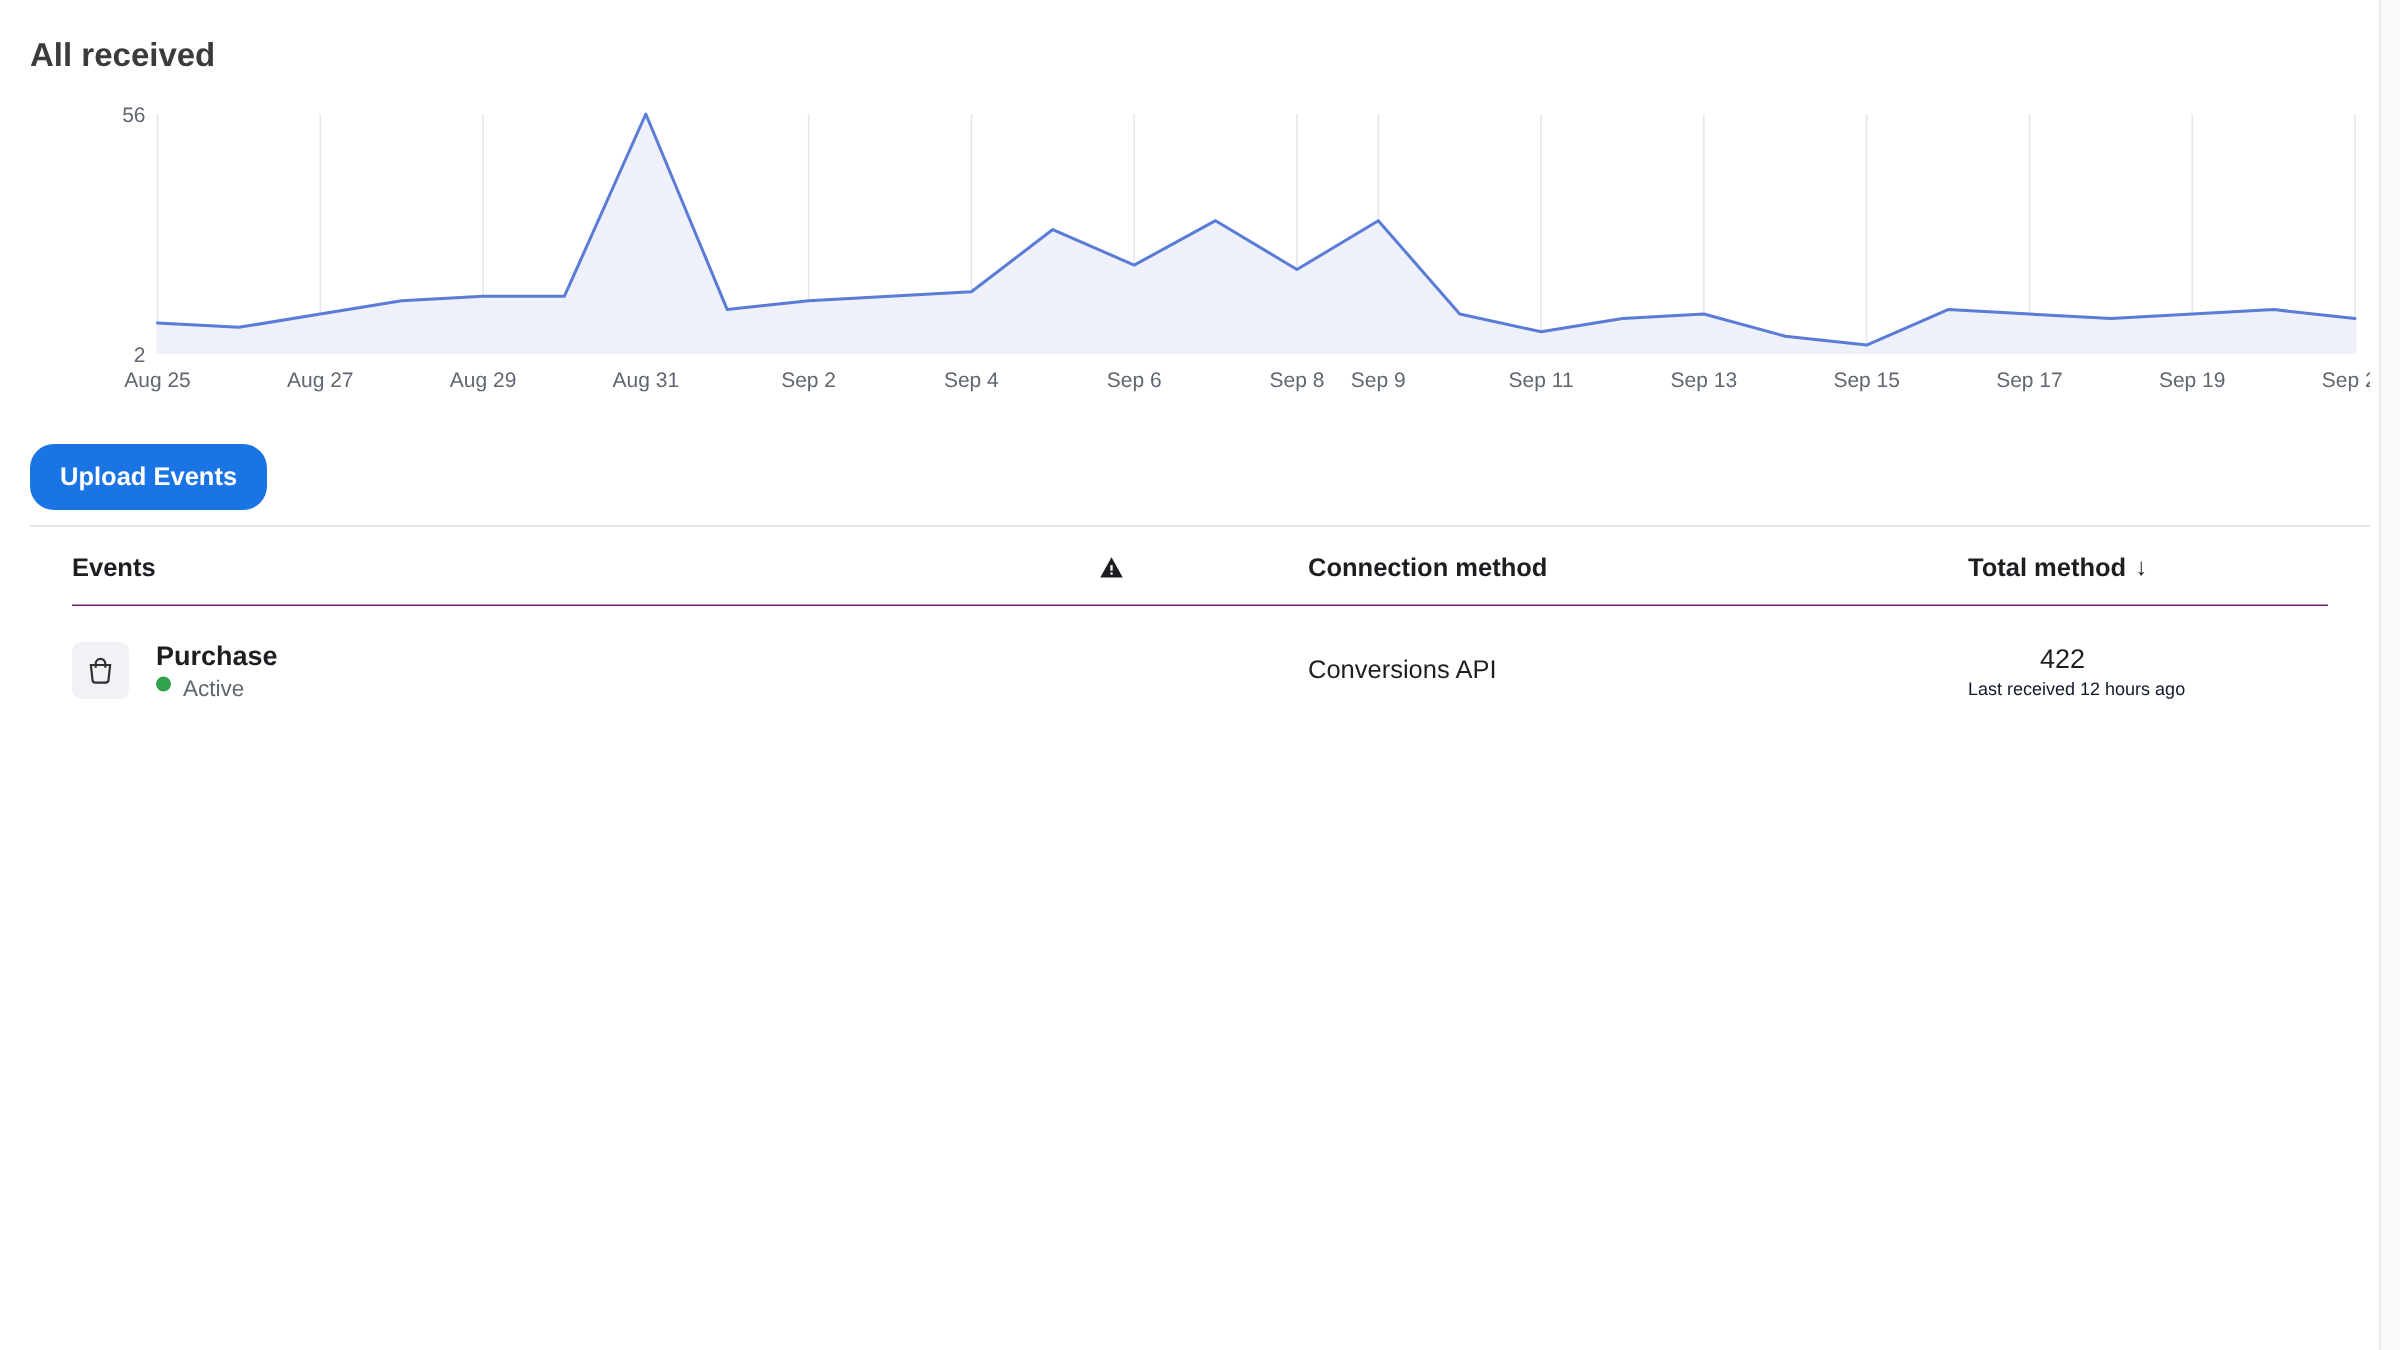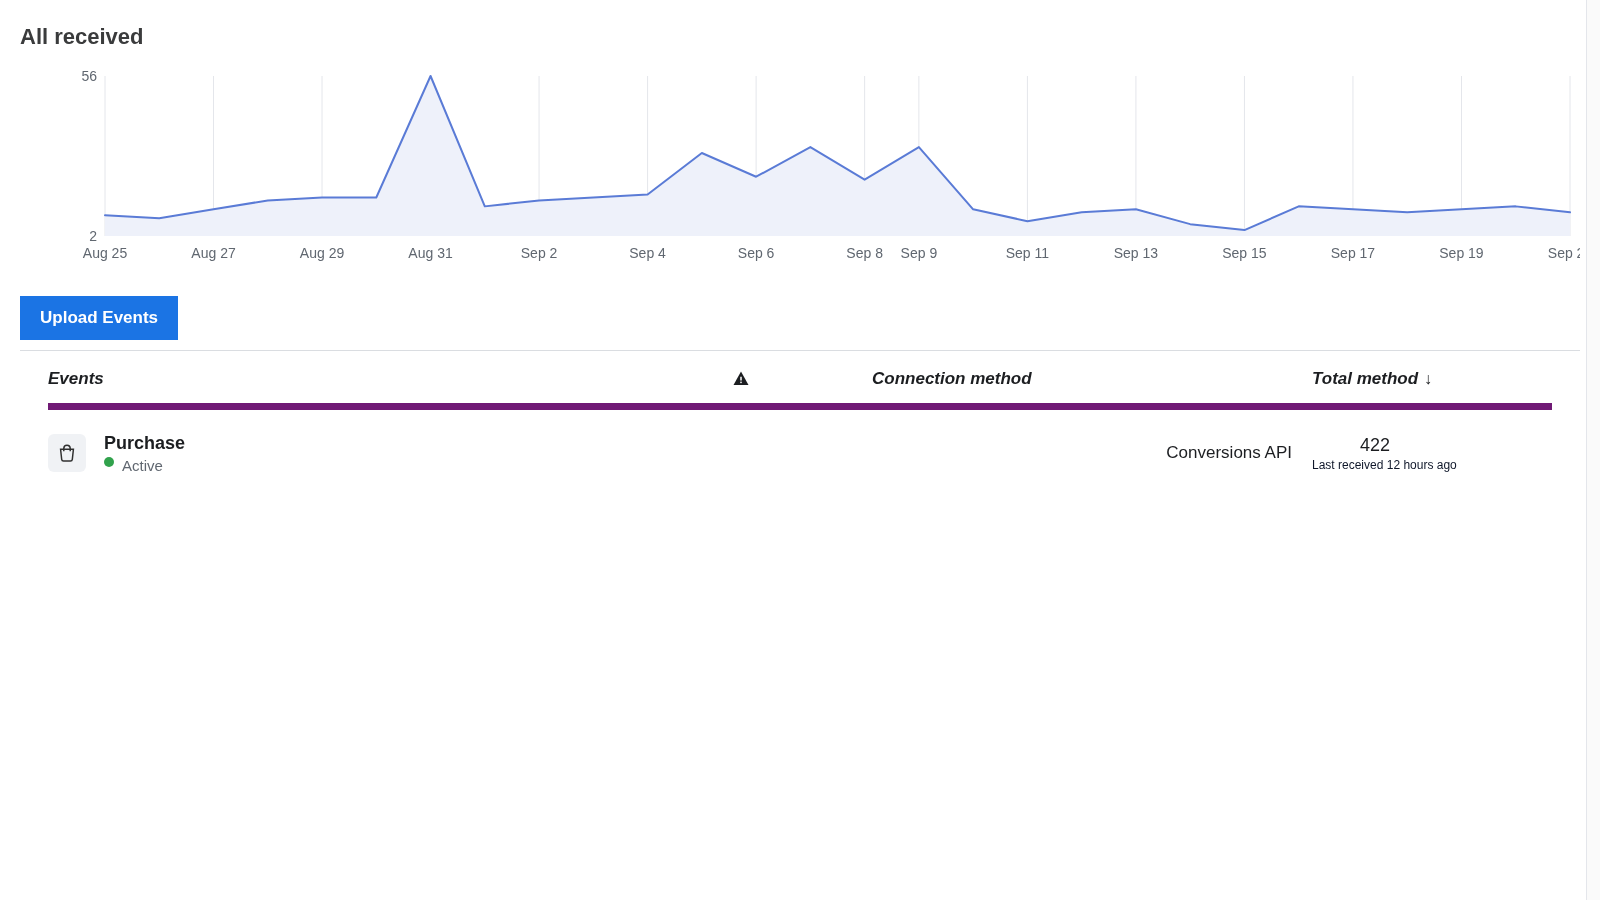--- a/index.html
+++ b/index.html
@@ -54,21 +54,21 @@
     stroke: #5a7bd6;
     stroke-width: 2;
     stroke-linejoin: round;
     stroke-linecap: round;
   }
   .upload-btn {
     display: inline-block;
     background: #1b74e4;
     color: #fff;
     border: none;
-    border-radius: 0;
+    border-radius: 16px;
     padding: 12px 20px;
     font-size: 17px;
     font-weight: 700;
     cursor: pointer;
   }
   .divider {
     border: none;
     border-top: 1px solid #dadde1;
     margin-top: 10px;
   }
@@ -77,22 +77,21 @@
     padding: 0 28px;
   }
   .events-header, .events-row {
     display: grid;
     grid-template-columns: 1fr 120px 420px 240px;
     align-items: center;
     column-gap: 20px;
   }
   .events-header {
     padding: 18px 0 14px 0;
-    border-bottom: 7px solid #701a75;
-    font-style: italic;
+    border-bottom: 1px solid #701a75;
   }
   .th {
     font-size: 17px;
     font-weight: 700;
     color: #1c1e21;
     display: flex;
     align-items: center;
     gap: 6px;
   }
   .th.warn-col {
@@ -131,21 +130,20 @@
     margin-top: 2px;
   }
   .status-dot {
     width: 10px;
     height: 10px;
     border-radius: 50%;
   }
   .conn-method {
     font-size: 17px;
     color: #1c1e21;
-    text-align: right;
   }
   .total-count {
     font-size: 18px;
     font-weight: 400;
     color: #1c1e21;
     margin-left: 48px;
   }
   .last-received {
     font-size: 12px;
     color: #0f172a;

